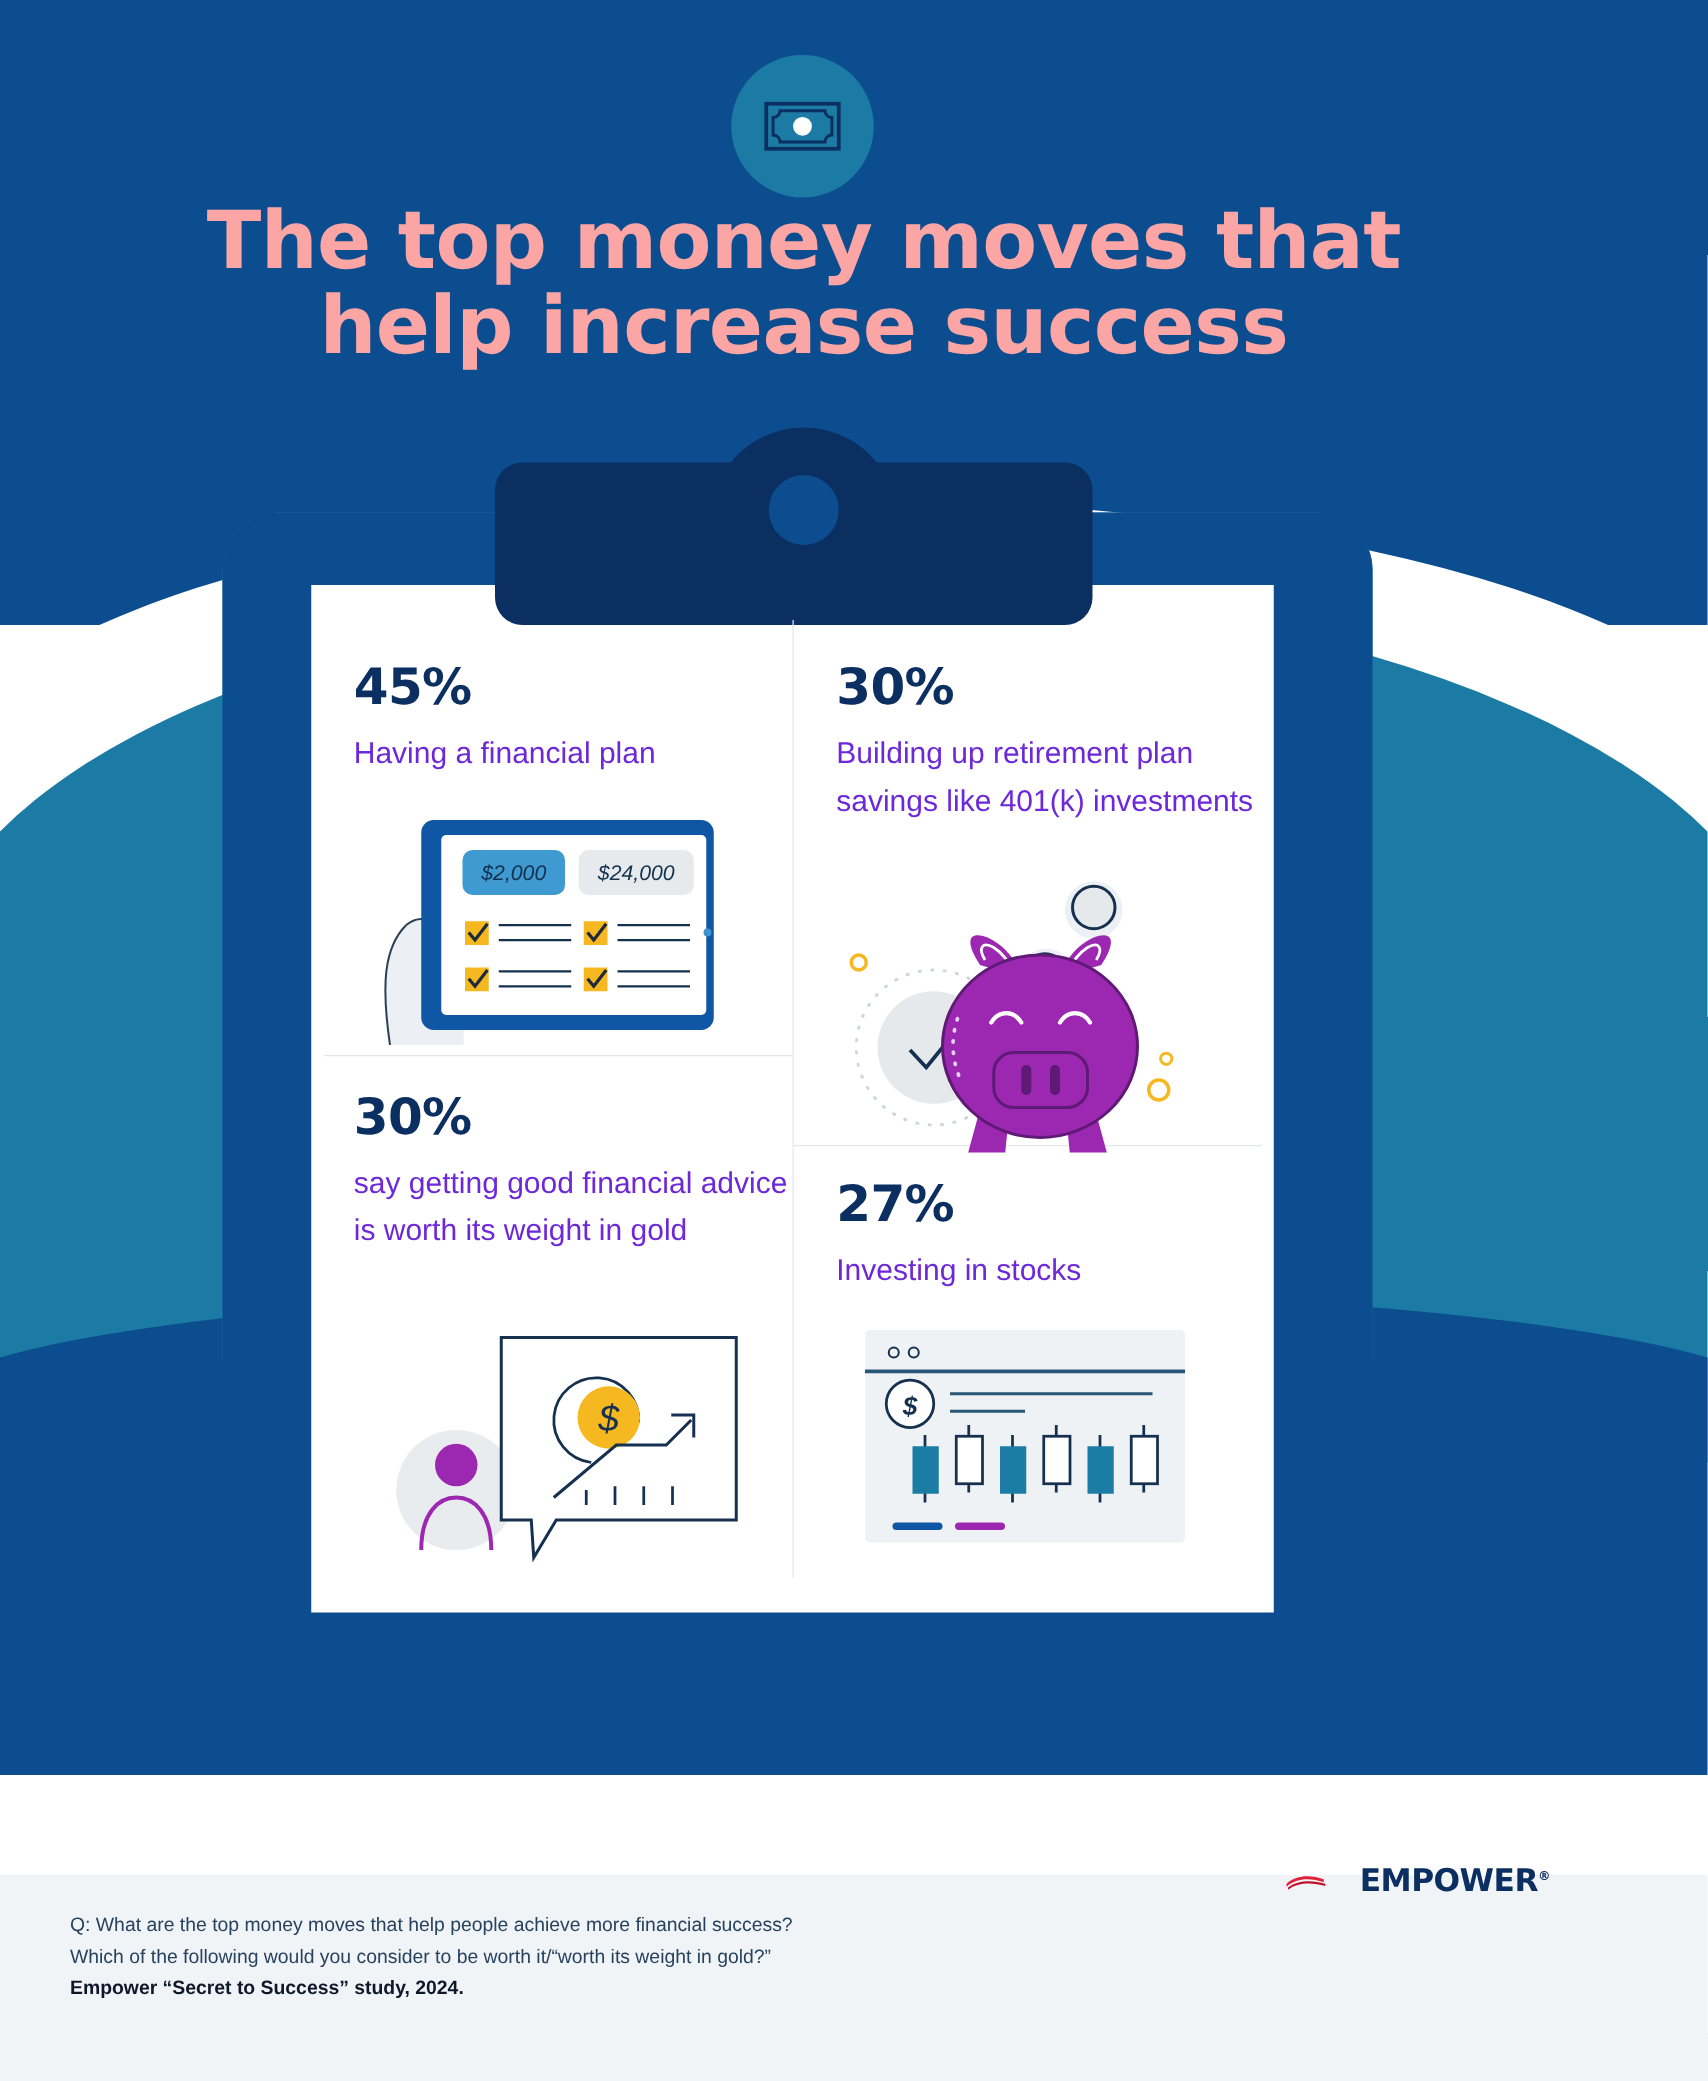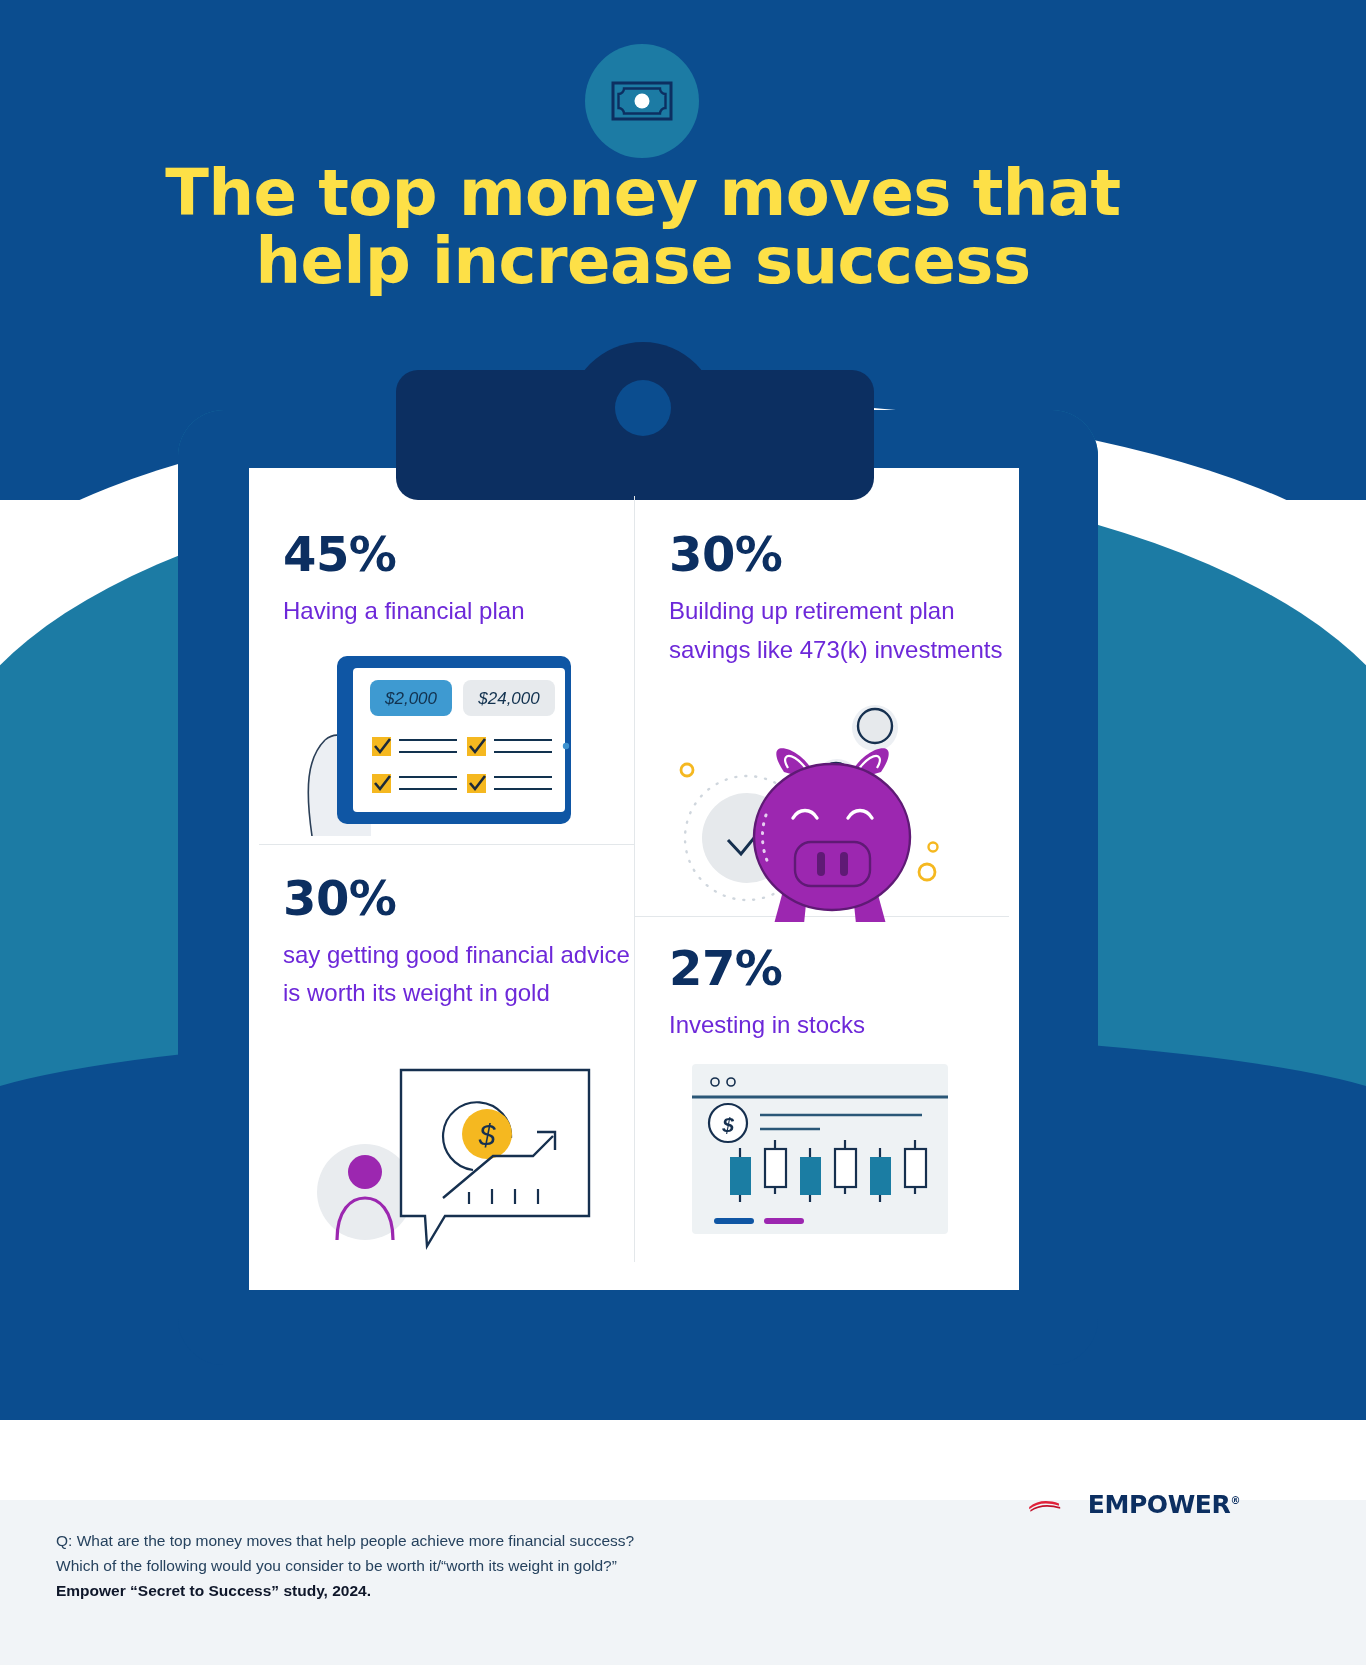--- a/index.html
+++ b/index.html
@@ -23,21 +23,21 @@
     border-radius:50% 50% 0 0 / 100% 100% 0 0;
   }
   .hero-icon-circle {
     position:absolute; left:585px; top:44px; width:114px; height:114px;
     border-radius:50%; background:#1c7ba4;
     display:flex; align-items:center; justify-content:center;
   }
   .hero-title {
     position:absolute; left:0; top:160px; width:1286px;
     text-align:center;
-    color:#fde047;
+    color:#fca5a5;
     font-weight:800;
     font-size:64px;
     line-height:1.06;
     letter-spacing:-0.5px;
     font-family:"DejaVu Sans","Liberation Sans",sans-serif;
   }
 
   
   .mid-band {
     position:absolute; left:0; top:470px; width:1366px; height:950px;
@@ -103,21 +103,21 @@
 
   .cell { position:absolute; }
   .cell-1 { left:34px;  top:62px;  width:350px; }
   .cell-2 { left:420px; top:62px;  width:340px; }
   .cell-3 { left:34px;  top:406px; width:350px; }
   .cell-4 { left:420px; top:476px; width:340px; }
 
   .pct {
     font-family:"DejaVu Sans","Liberation Sans",sans-serif;
     font-weight:800;
-    font-size:48px;
+    font-size:40px;
     color:#0c2f61;
     letter-spacing:-0.5px;
     line-height:1;
   }
   .desc {
     margin-top:14px;
     font-size:24px;
     line-height:1.62;
     color:#6d28d9;
     font-weight:400;
@@ -190,21 +190,21 @@
   <div class="hline-left"></div>
   <div class="hline-right"></div>
 
   <div class="cell cell-1">
     <div class="pct">45%</div>
     <div class="desc">Having a financial plan</div>
   </div>
 
   <div class="cell cell-2">
     <div class="pct">30%</div>
-    <div class="desc">Building up retirement plan savings like 473(k) investments</div>
+    <div class="desc">Building up retirement plan savings like 401(k) investments</div>
   </div>
 
   <div class="cell cell-3">
     <div class="pct">30%</div>
     <div class="desc tight">say getting good financial advice is worth its weight in gold</div>
   </div>
 
   <div class="cell cell-4">
     <div class="pct">27%</div>
     <div class="desc">Investing in stocks</div>

